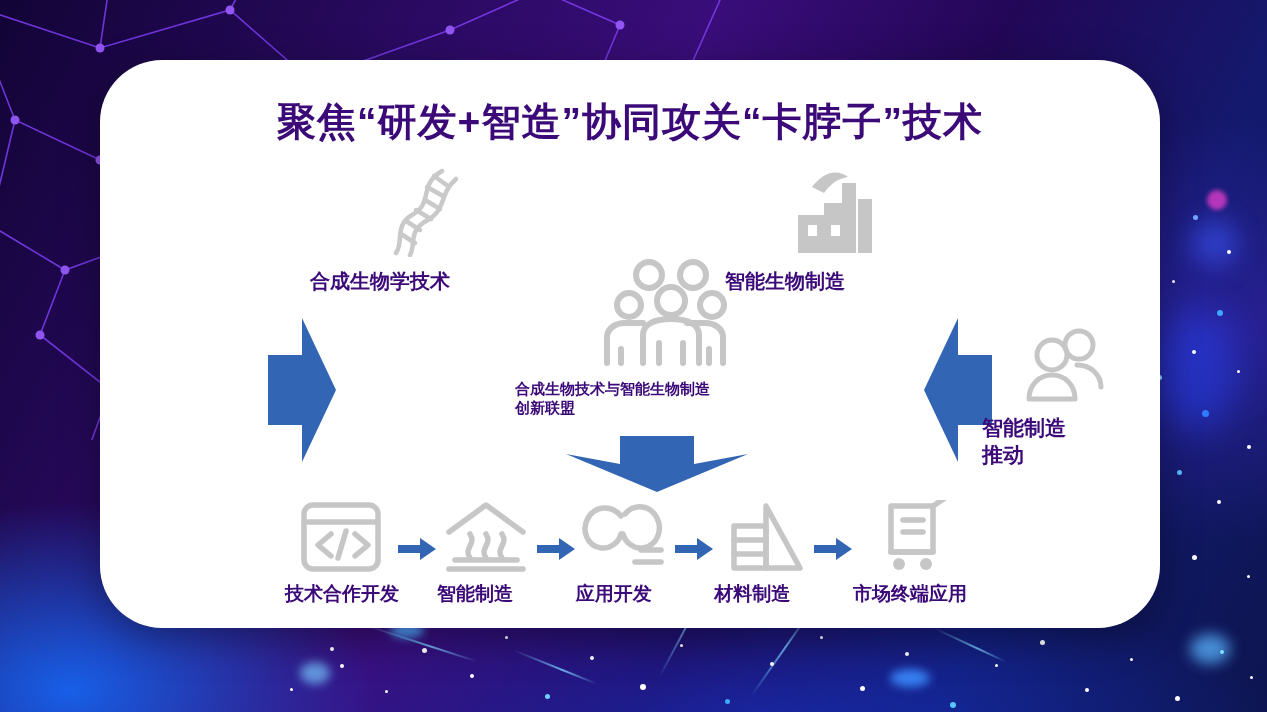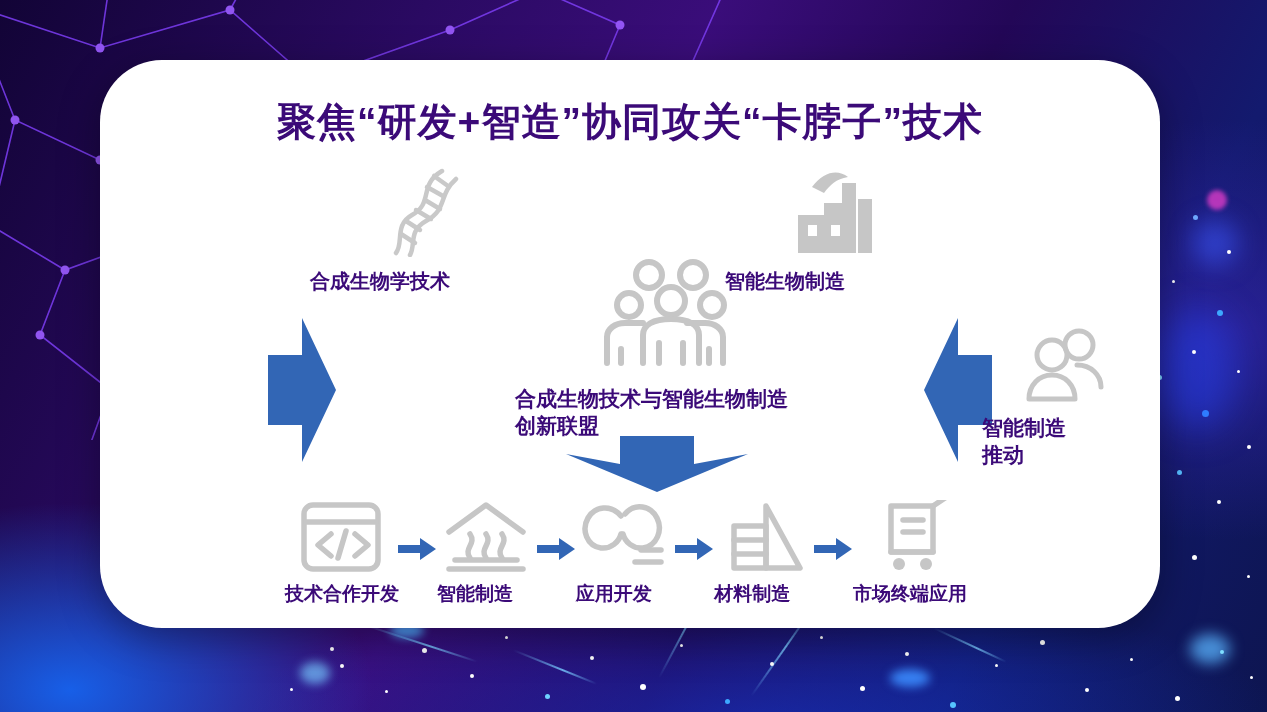--- a/index.html
+++ b/index.html
@@ -104,21 +104,21 @@
   
   .side-item { width: 160px; text-align: center; }
   .side-item .label { font-size: 21px; margin-top: 10px; }
 
   
   .top-item { width: 230px; text-align: center; }
   .top-item .label { font-size: 20px; margin-top: 12px; }
 
   
   #center-node { left: 415px; top: 195px; width: 300px; text-align: center; }
-  #center-node .label { font-size: 21px; margin-top: 19px; }
+  #center-node .label { font-size: 15px; margin-top: 12px; }
 
   
   #chain {
     position: absolute;
     left: 185px;
     top: 440px;
     width: 700px;
     display: flex;
     align-items: flex-start;
     justify-content: space-between;

